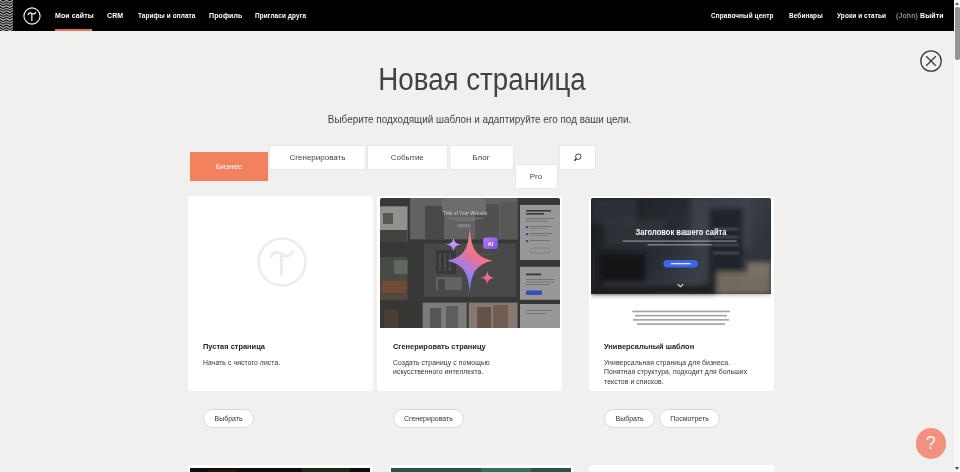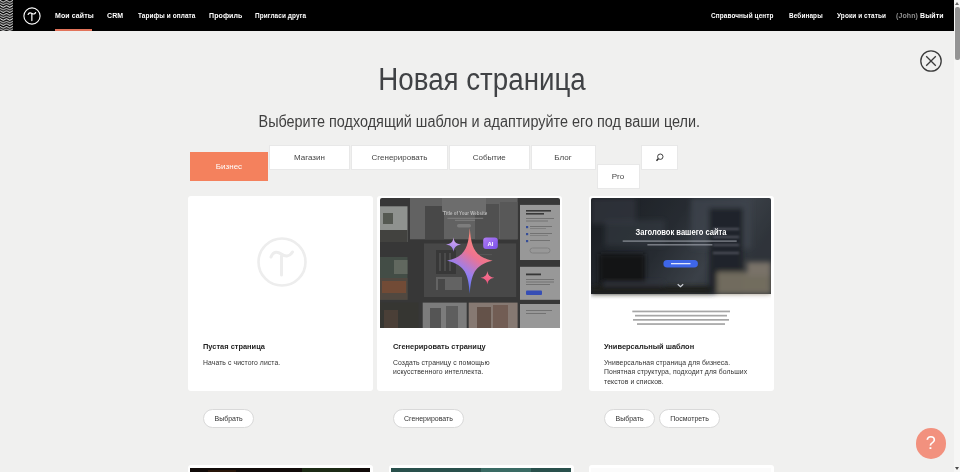--- a/index.html
+++ b/index.html
@@ -15,21 +15,21 @@
 
   
   #sb { position:absolute; right:0; top:0; width:5.7px; height:472px; background:#f6f6f5; }
   #sb .thumb { position:absolute; left:1px; top:6.5px; width:4.2px; height:53px; background:#949494; border-radius:2px; }
   .sarr { position:absolute; width:0; height:0; }
 
   
   #close { position:absolute; left:920px; top:49.5px; width:22px; height:22px; }
   #title { position:absolute; left:0; top:61.5px; width:964px; text-align:center; font-size:31px; font-weight:normal; color:#404245; }
   #title span { display:inline-block; transform:scaleX(0.894); }
-  #sub { position:absolute; left:0; top:113px; width:959px; text-align:center; font-size:16px; color:#3f3f3f; }
+  #sub { position:absolute; left:0; top:113px; width:959px; text-align:center; font-size:11px; color:#3f3f3f; }
   #sub span { display:inline-block; transform:scaleX(0.9); }
 
   
   #tabs { position:absolute; left:190px; top:144px; height:29px; display:flex; }
   .tab { background:#fff; border:1px solid #e8e8e8; height:25px; margin:1px 1px 0 0;
          display:flex; align-items:center; justify-content:center;
          font-size:8px; color:#454545; }
   .tab.sel { background:#f4815d; color:#fff; border:none; height:29px; margin-top:8px; }
 
   
@@ -83,21 +83,20 @@
 
 <svg id="close" viewBox="0 0 22 22">
   <circle cx="11" cy="11" r="10.2" fill="none" stroke="#3a3a3a" stroke-width="1.3"></circle>
   <path d="M6.2,6.2 L15.8,15.8 M15.8,6.2 L6.2,15.8" stroke="#3a3a3a" stroke-width="1.3"></path>
 </svg>
 <div id="title"><span>Новая страница</span></div>
 <div id="sub"><span>Выберите подходящий шаблон и адаптируйте его под ваши цели.</span></div>
 
 <div id="tabs">
   <div class="tab sel" style="width:78px;">Бизнес</div>
-  <div class="tab" style="width:81px;">Магазин</div>
   <div class="tab" style="width:97px;">Сгенерировать</div>
   <div class="tab" style="width:80.5px;">Событие</div>
   <div class="tab" style="width:65px;">Блог</div>
   <div class="tab" style="width:43px;margin-top:20px;">Pro</div>
   <div class="tab" style="width:37px;">
     <svg width="12" height="12" viewBox="0 0 12 12">
       <circle cx="7.3" cy="4.7" r="2.7" fill="none" stroke="#2a2a2a" stroke-width="0.9"></circle>
       <path d="M5.3,6.7 L3.5,8.7" stroke="#2a2a2a" stroke-width="1.5"></path>
     </svg>
   </div>

